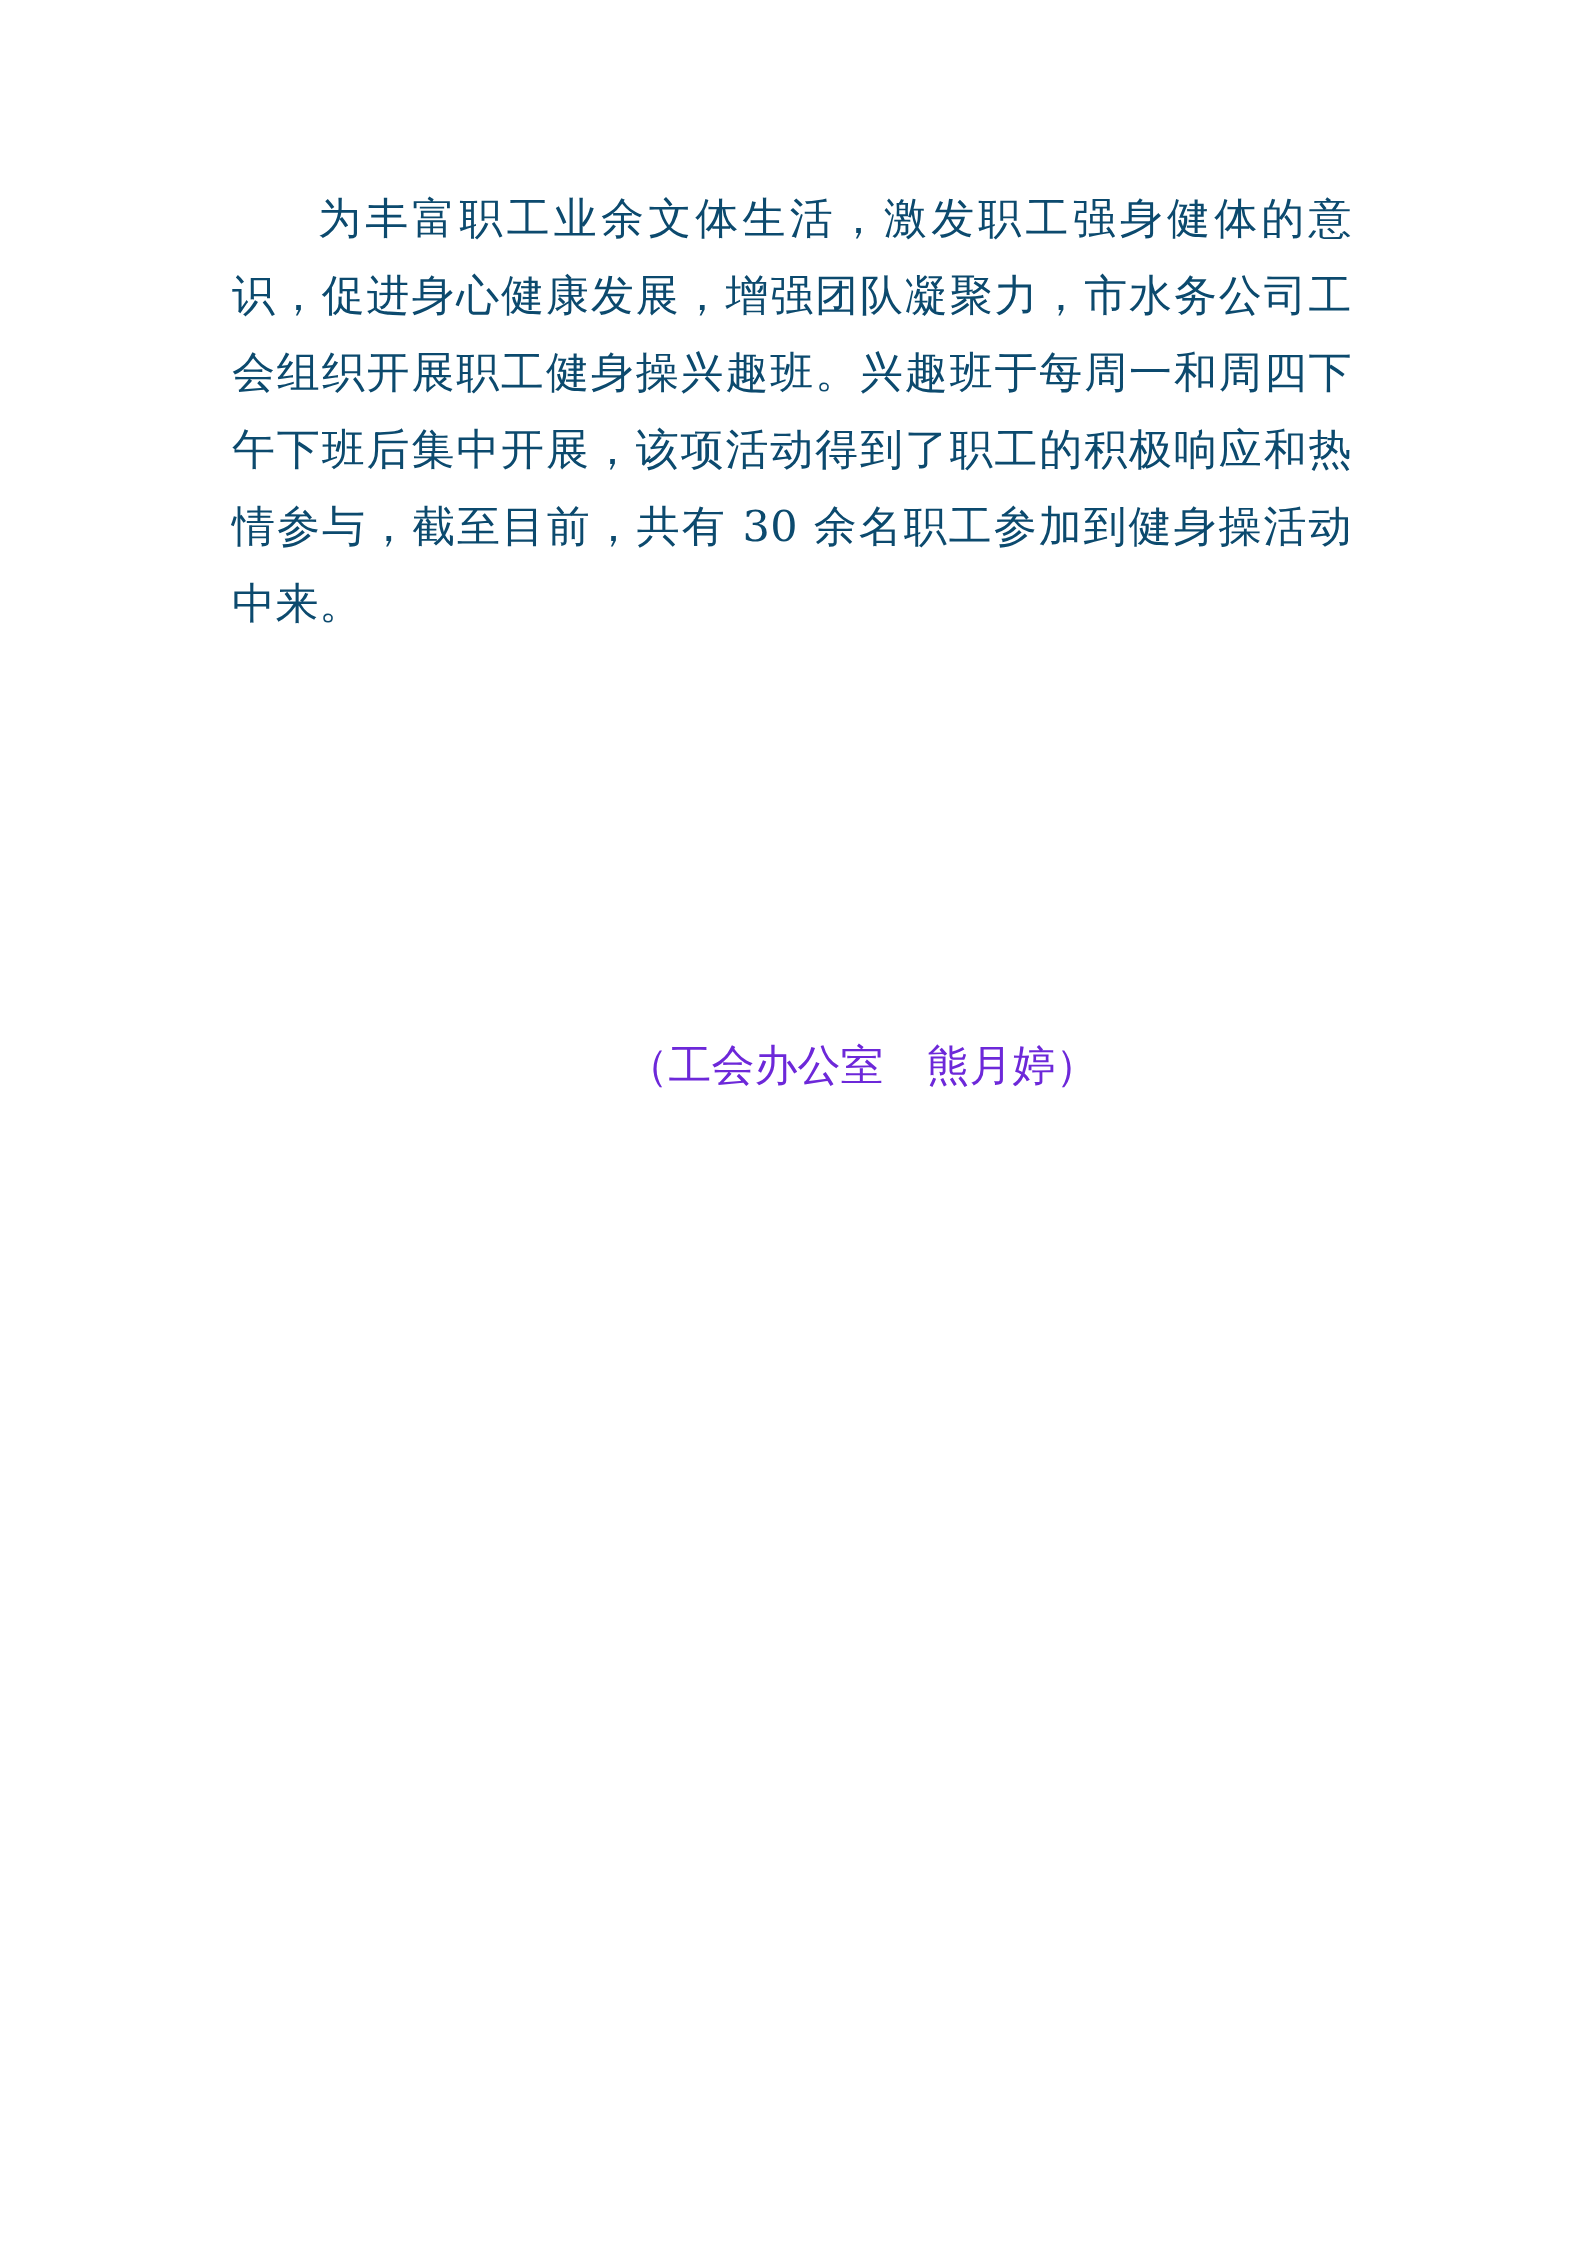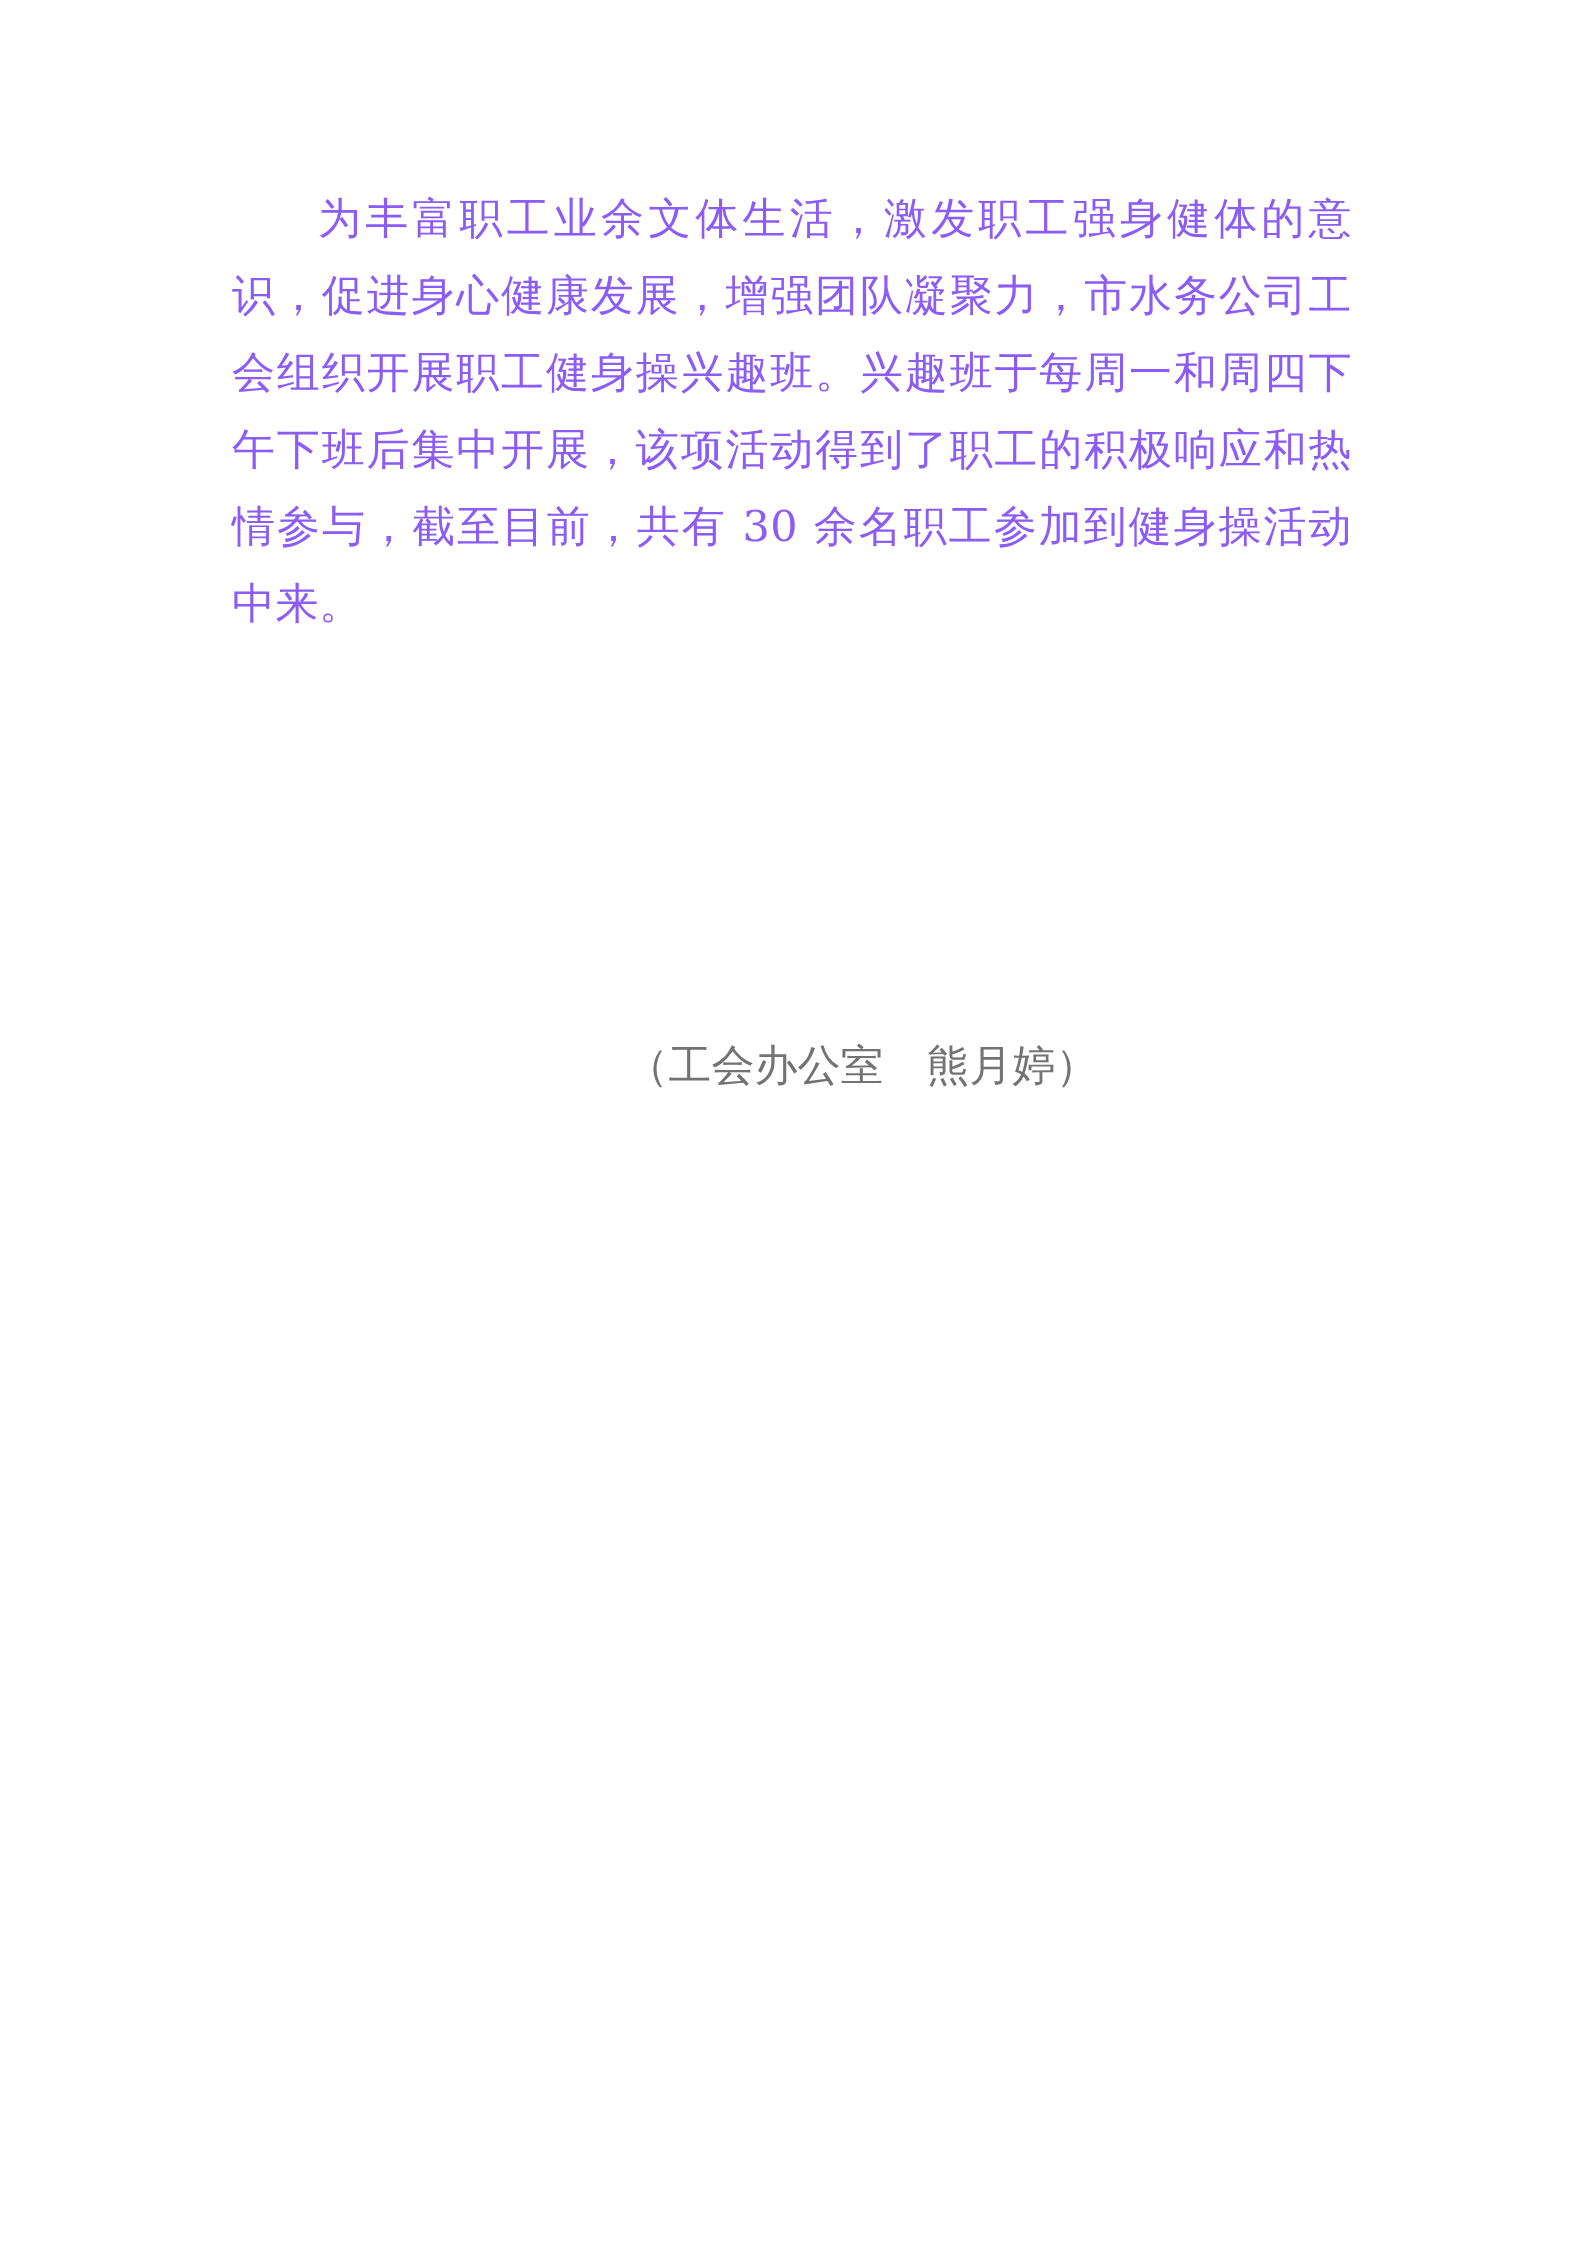--- a/index.html
+++ b/index.html
@@ -31,34 +31,34 @@
   }
   .para {
     font-family: "DejaVu Serif", serif;
     font-size: 43px;
     line-height: 77px;
     letter-spacing: 0.5px;
     text-align: justify;
     text-justify: inter-ideograph;
     text-indent: 86px;
     margin: 0 0 0 0;
-    color: #8b5cf6;
+    color: #0c4a6e;
   }
   .para + .para {
     margin-top: 0px;
   }
   .signature {
     position: absolute;
     left: 232px;
     top: 1030px;
     width: 1120px;
     font-family: "DejaVu Serif", serif;
     font-size: 43px;
     line-height: 70px;
-    color: #737373;
+    color: #6d28d9;
     text-align: center;
     padding-left: 140px;
     box-sizing: border-box;
   }
 </style>
 </head>
 <body>
 
 <div class="page">
 

